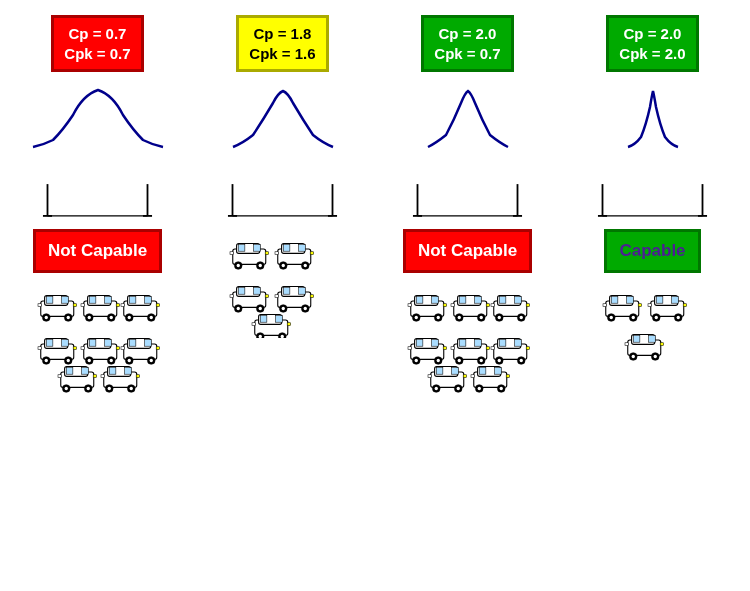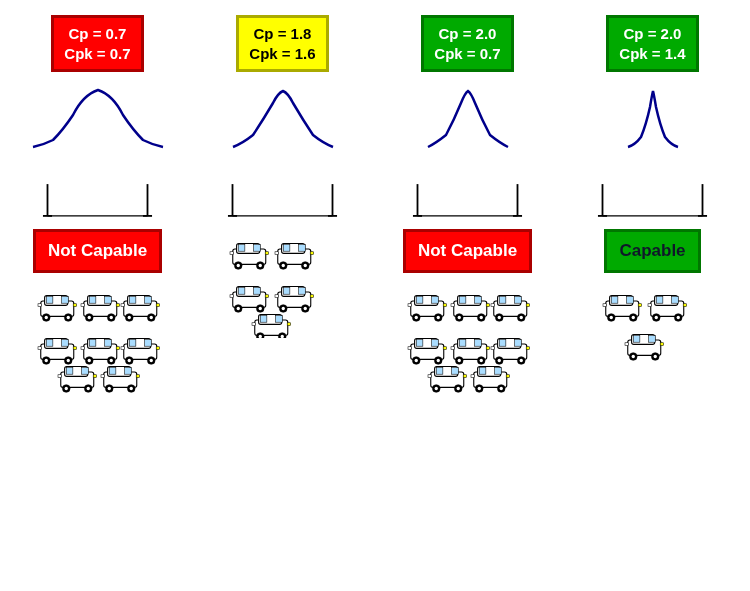--- a/index.html
+++ b/index.html
@@ -51,21 +51,21 @@
       font-size: 17px;
       font-weight: bold;
       padding: 8px 12px;
       border: 3px solid #14532d;
       text-align: center;
       line-height: 1.3;
       margin-bottom: 8px;
     }
     .label-box.red { background: #ff0000; color: white; border-color: #aa0000; }
     .label-box.yellow { background: #ffff00; color: black; border-color: #aaaa00; }
-    .label-box.green { background: #00aa00; color: #0f172a; border-color: #007700; }
+    .label-box.green { background: #00aa00; color: #4c1d95; border-color: #007700; }
 
     .gauge-area {
       width: 100%;
       display: flex;
       align-items: flex-end;
       justify-content: center;
       height: 55px;
       position: relative;
       margin-bottom: 4px;
     }
@@ -430,21 +430,21 @@
           <rect x="0" y="25" width="6" height="5" fill="white" stroke="black" stroke-width="1"></rect>
           <rect x="64" y="25" width="6" height="5" fill="yellow" stroke="black" stroke-width="1"></rect>
         </g>
       </svg>
     </div>
   </div>
 
   <div class="column">
     <div class="badge green">
       <span>Cp = 2.0</span><br>
-      <span>Cpk = 1.4</span>
+      <span>Cpk = 2.0</span>
     </div>
     <div class="curve-area">
       <svg width="140" height="70" viewBox="0 0 140 70">
 
         <path d="M45,62 Q52,60 58,52 Q63,40 67,22 Q69,10 70,6 Q71,10 73,22 Q77,40 82,52 Q88,60 95,62" fill="none" stroke="#00008B" stroke-width="2.5"></path>
       </svg>
     </div>
     <div class="gauge-area">
       <svg class="gauge-svg" viewBox="0 0 140 55">
         <line x1="15" y1="10" x2="15" y2="45" stroke="black" stroke-width="2"></line>

